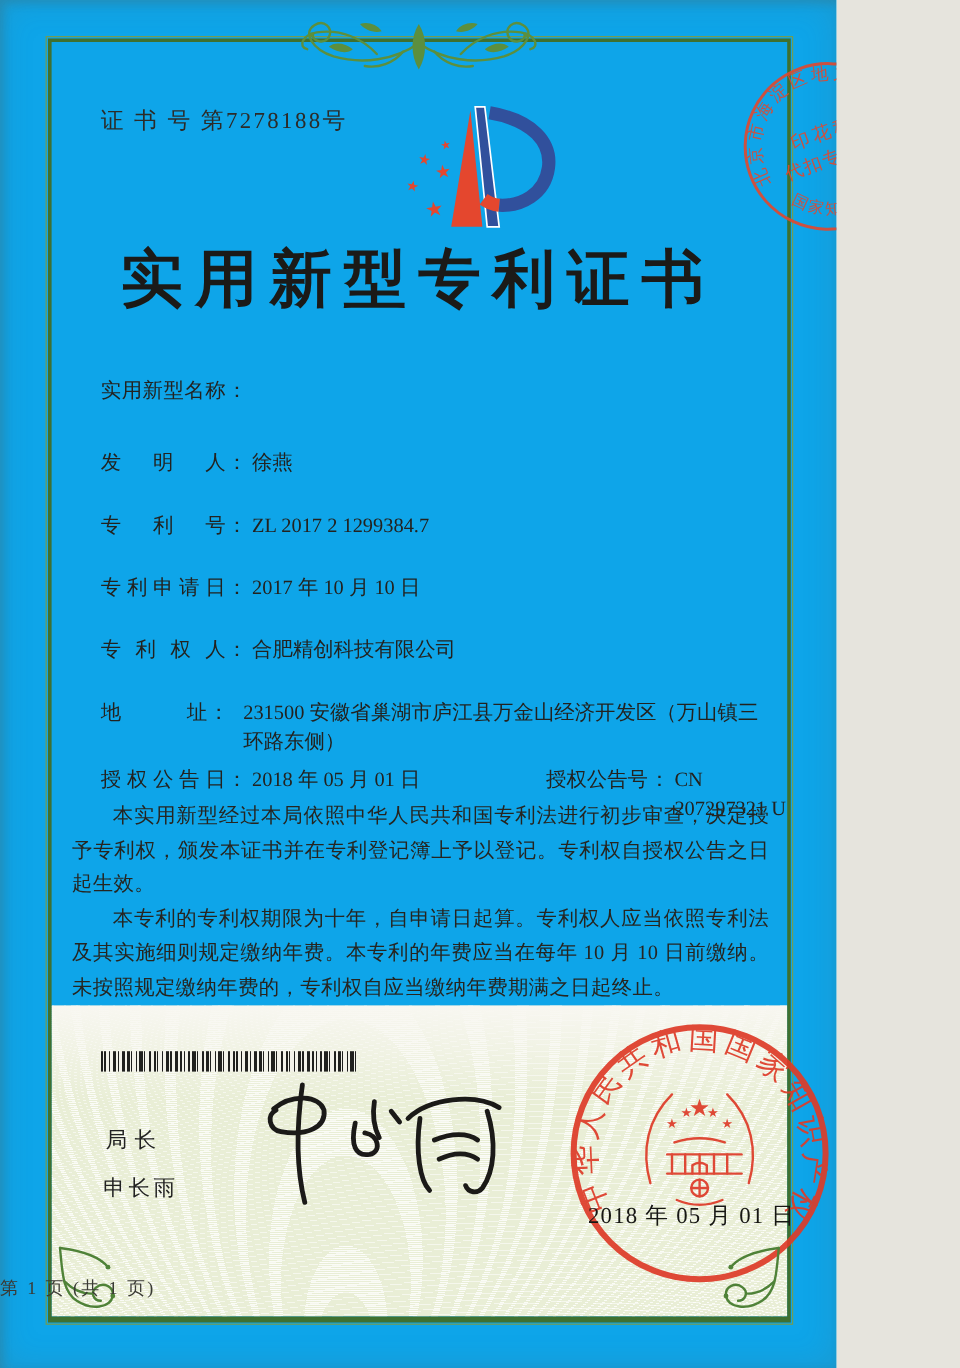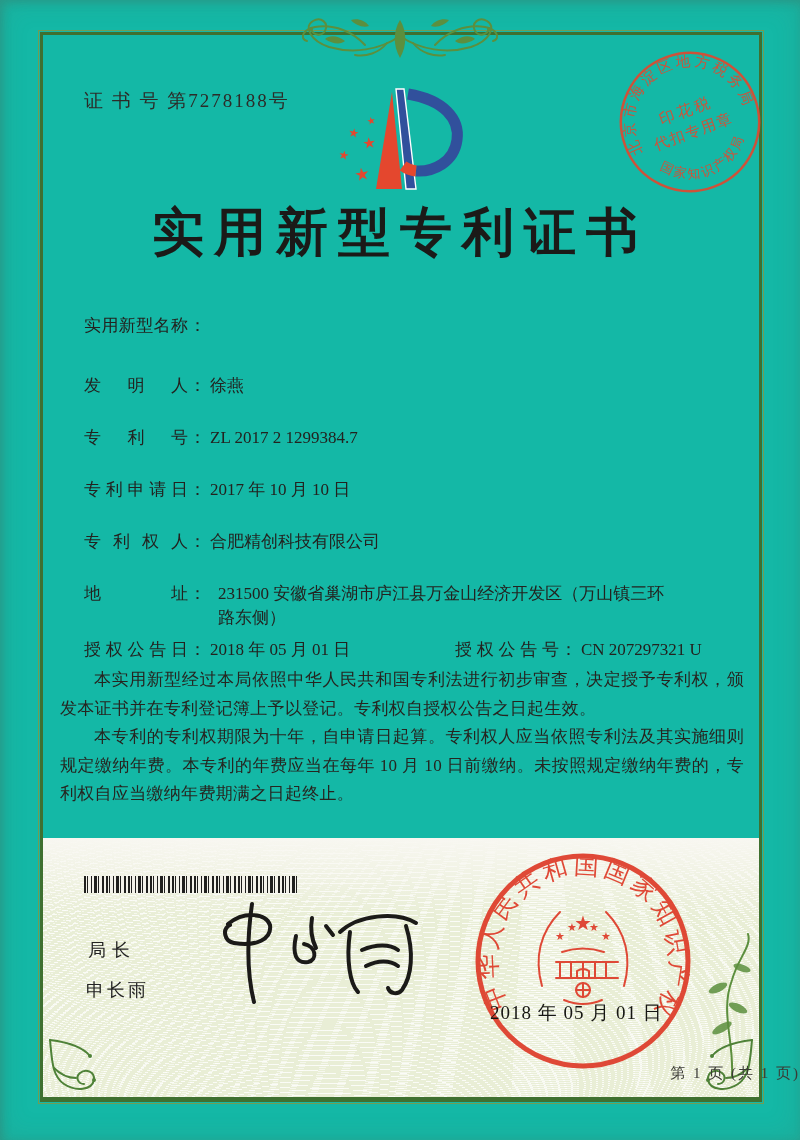--- a/index.html
+++ b/index.html
@@ -1,16 +1,16 @@
 <!DOCTYPE html>
 <html><head>
 <meta charset="utf-8">
 <style>
   html,body{margin:0;padding:0;background:#e6e4dd;}
-  .page{position:relative;width:800px;height:1140px;background:#14b8a6;overflow:hidden;
+  .page{position:relative;width:697px;height:1140px;background:#0ea5e9;overflow:hidden;
         font-family:"Liberation Serif","DejaVu Serif",serif;color:#23221f;}
   .page::after{content:"";position:absolute;inset:0;pointer-events:none;
         box-shadow:inset 0 0 28px rgba(95,92,78,.18), inset 3px 3px 8px rgba(80,80,70,.22);}
   
   .frame-outer{position:absolute;top:30px;left:38px;right:36px;bottom:36px;border:1px solid #719c53;}
   .frame-inner{position:absolute;top:32px;left:40px;right:38px;bottom:38px;border:3px solid #3f7030;border-bottom-width:5px;}
   
   .band{position:absolute;left:43px;right:41px;top:838px;bottom:43px;background-color:#e9eed6;
     background-image:
       repeating-radial-gradient(1100px 260px at 40% 130%,rgba(255,255,255,.8) 0 1.2px,rgba(255,255,255,0) 1.2px 7px),
@@ -41,21 +41,21 @@
   .barcode{position:absolute;left:84px;top:876px;width:213px;height:17px;z-index:3;
     background:repeating-linear-gradient(90deg,#20201e 0 2px,#f3f2ea 2px 3px,#20201e 3px 4px,#f3f2ea 4px 7px,
       #20201e 7px 8px,#f3f2ea 8px 10px,#20201e 10px 13px,#f3f2ea 13px 14px,#20201e 14px 15px,#f3f2ea 15px 18px,
       #20201e 18px 20px,#f3f2ea 20px 22px);}
   .director-title{position:absolute;left:88px;top:938px;font-size:18px;letter-spacing:6px;z-index:3;color:#222;}
   .director-name{position:absolute;left:86px;top:978px;font-size:18px;letter-spacing:3px;z-index:3;color:#222;}
   .signature{position:absolute;left:200px;top:896px;z-index:3;}
   .seal{position:absolute;left:472px;top:850px;z-index:3;opacity:.92;}
   .seal-date{position:absolute;left:490px;top:1000px;z-index:4;font-size:19px;letter-spacing:1px;color:#161613;}
   .stamp{position:absolute;left:610px;top:42px;z-index:6;opacity:.9;}
-  .footer{position:absolute;left:0;right:0;top:1064px;text-align:right;font-size:15px;letter-spacing:2px;color:#3a3a35;z-index:3;}
+  .footer{position:absolute;left:0;right:0;top:1064px;text-align:left;font-size:15px;letter-spacing:2px;color:#3a3a35;z-index:3;}
   .ornament-top{position:absolute;top:6px;left:50%;transform:translateX(-50%);z-index:6;}
   .corner-bl{position:absolute;left:44px;bottom:44px;z-index:3;}
   .corner-br{position:absolute;right:42px;bottom:44px;z-index:3;transform:scaleX(-1);}
   .floral-br{position:absolute;left:704px;top:928px;z-index:2;}
 </style>
 </head>
 <body>
 
 <div class="page">
 

